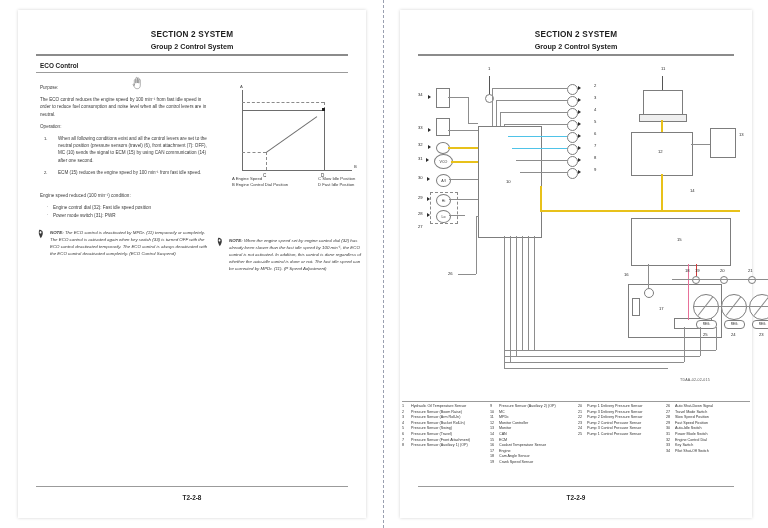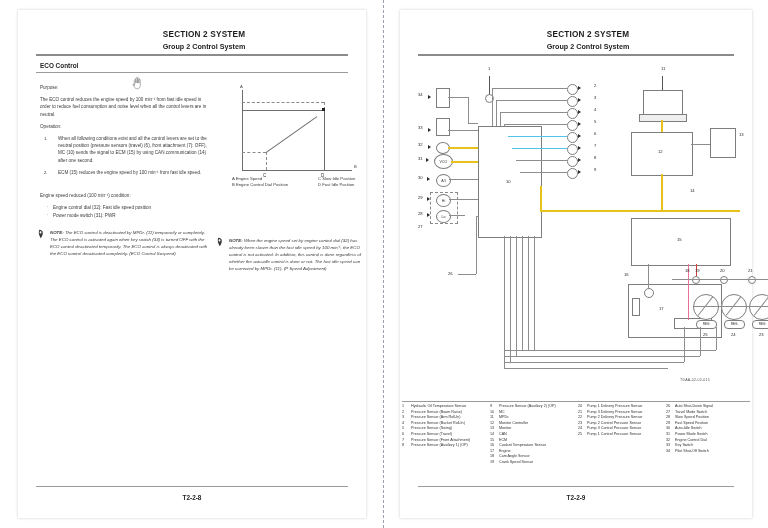--- a/index.html
+++ b/index.html
@@ -18,21 +18,21 @@
     position:absolute;left:383px;top:0;width:2px;height:528px;
     border-left:1px dashed #9aa0b0;
   }
   .sheet{
     position:absolute;background:#fff;
     box-shadow:0 0 3px rgba(0,0,0,.18);
   }
   .sheet-left{left:18px;top:10px;width:348px;height:508px;}
   .sheet-right{left:16px;top:10px;width:352px;height:508px;}
 
-  .hdr{position:absolute;left:12px;width:100%;text-align:center;}
+  .hdr{position:absolute;left:0;width:100%;text-align:center;}
   .hdr-title{font-size:8.2px;font-weight:bold;letter-spacing:.2px;color:#1d1d1d;}
   .hdr-sub{font-size:7.2px;font-weight:bold;color:#1d1d1d;margin-top:3px;}
   .rule{position:absolute;height:2px;background:#8b8b8b;}
   .rule-thin{position:absolute;height:1px;background:#9b9b9b;}
 
   .sectlabel{
     position:absolute;font-size:6.4px;font-weight:bold;color:#1d1d1d;
   }
   .body-text{
     position:absolute;font-size:4.6px;line-height:7.2px;color:#3a3a3a;

